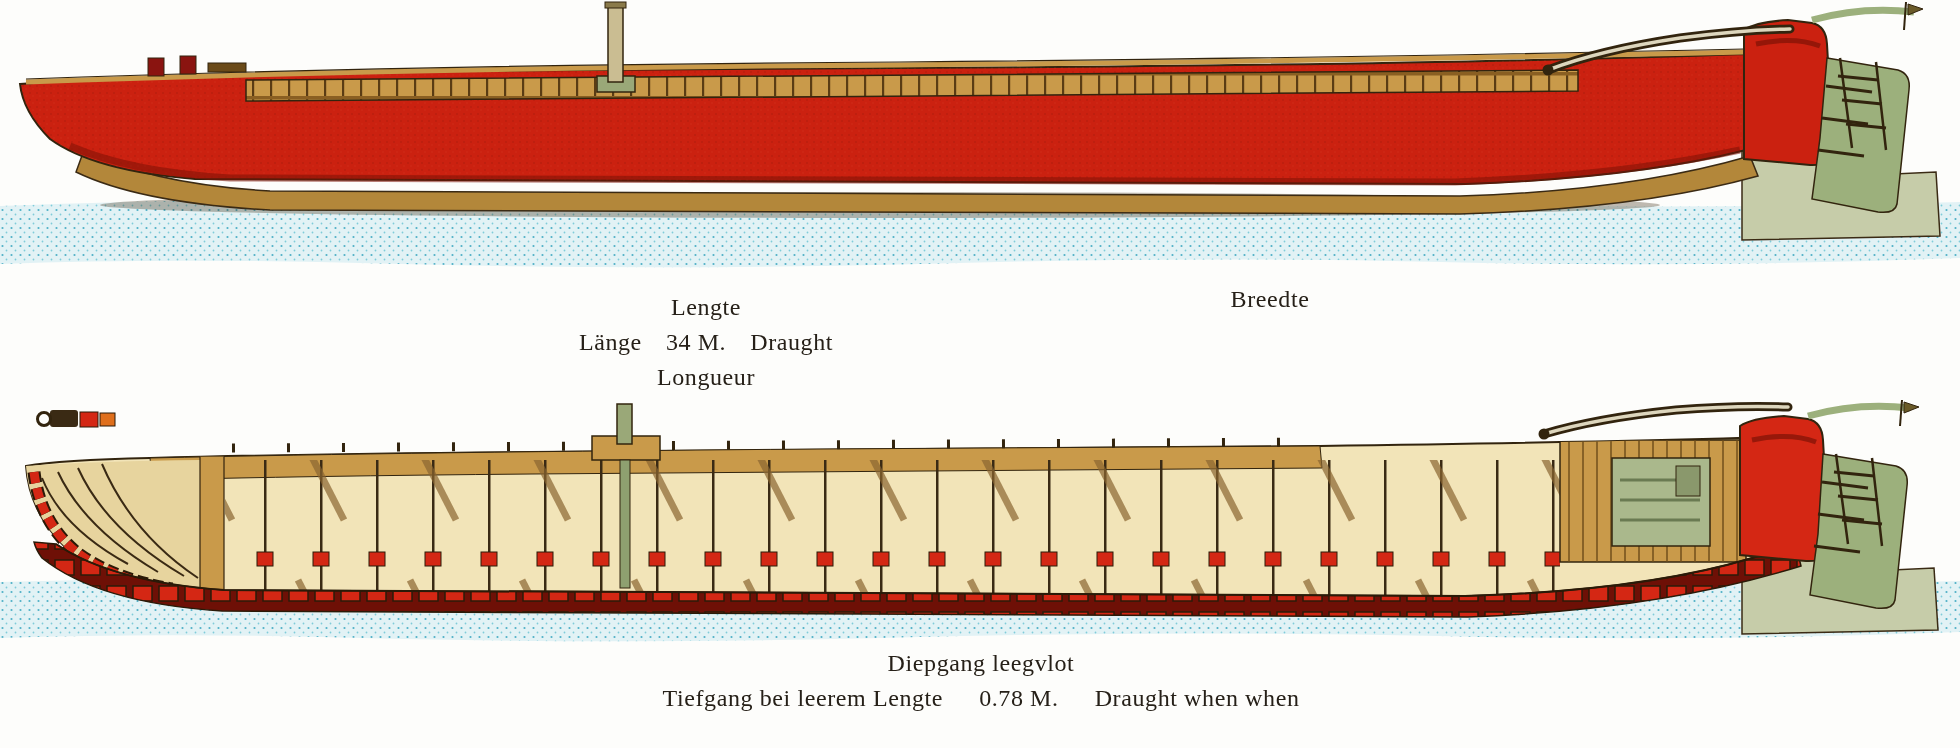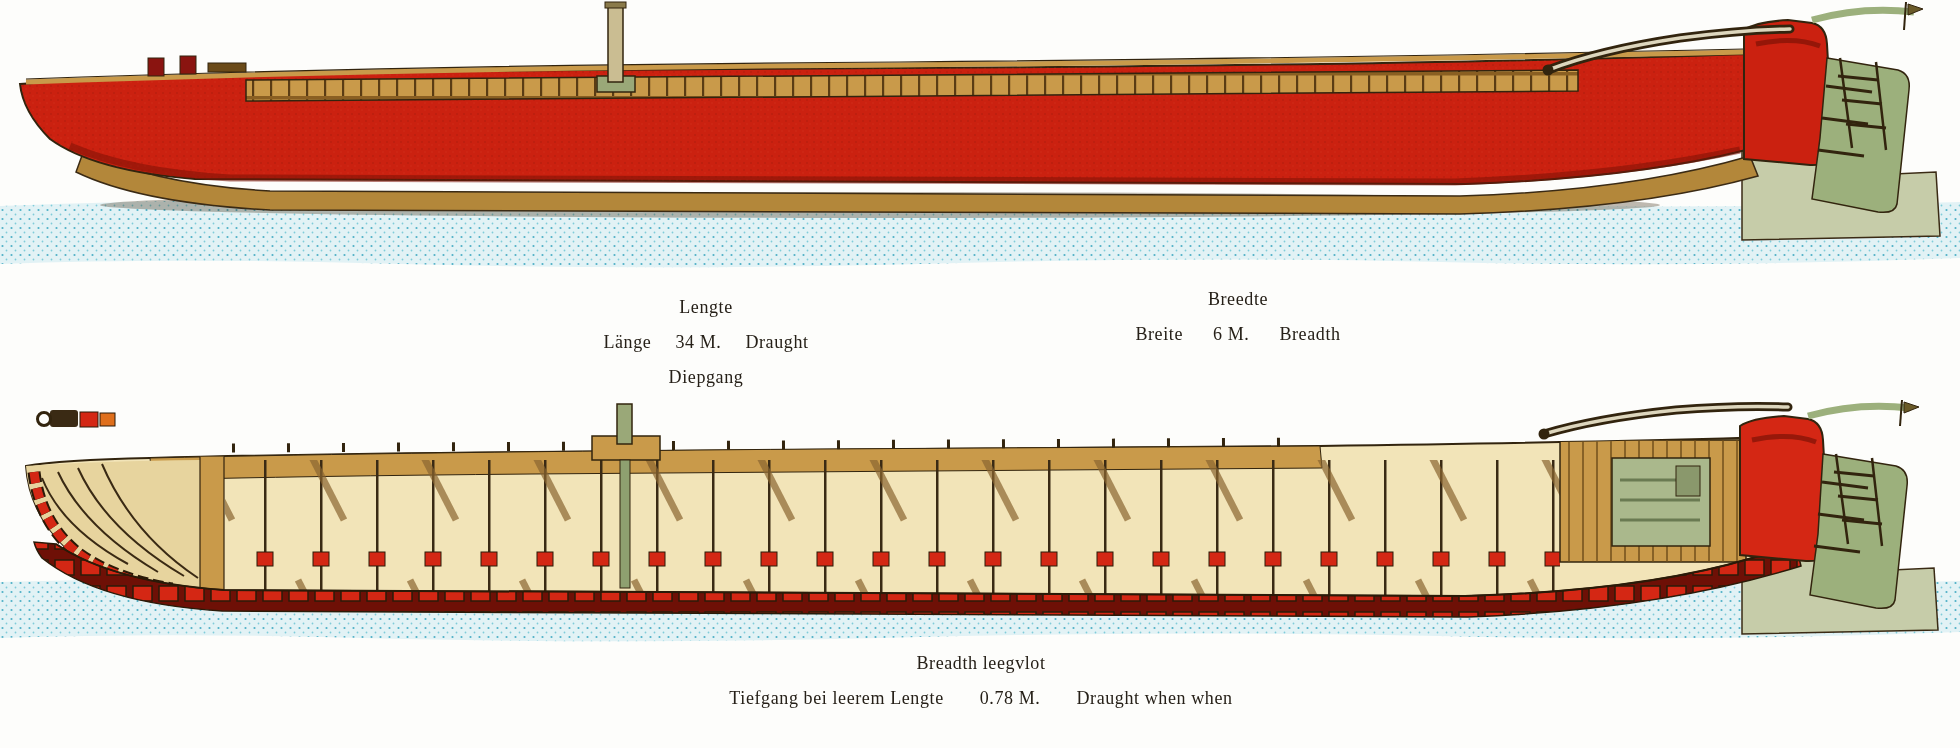--- a/index.html
+++ b/index.html
@@ -3,21 +3,21 @@
 <meta charset="utf-8">
 <style>
   html,body{margin:0;padding:0;background:#ffffff;}
   .canvas{
     position:relative;width:1960px;height:748px;overflow:hidden;
     background:#fdfdfb;
     font-family:"Liberation Serif","DejaVu Serif",serif;
     color:#262018;
   }
   .fig{position:absolute;left:0;display:block;}
-  .label-group{position:absolute;text-align:center;font-size:18px;letter-spacing:0.6px;}
+  .label-group{position:absolute;text-align:center;font-size:24px;letter-spacing:0.6px;}
   .label-line{height:22px;line-height:22px;margin-bottom:13px;white-space:nowrap;}
   .gap{display:inline-block;}
   .g24{width:24px;}
   .g30{width:30px;}
   .g36{width:36px;}
 </style>
 </head>
 <body>
 
 <div class="canvas">
@@ -201,30 +201,27 @@
       <path d="M 1544 34 Q 1598 18 1676 10 Q 1736 5 1788 7" fill="none" stroke="#ddd6bd" stroke-width="3.5" stroke-linecap="round"></path>
       <circle cx="1544" cy="34" r="5.5" fill="#32240e"></circle>
     </g>
   </svg>
 
   <div class="label-group" style="left:496px;top:296px;width:420px">
     <div class="label-line">Lengte</div>
     <div class="label-line">
       <span>Länge</span><span class="gap g24"></span><span>34 M.</span><span class="gap g24"></span><span>Draught</span>
     </div>
-    <div class="label-line">Diepgang</div>
+    <div class="label-line">Longueur</div>
   </div>
 
-  <div class="label-group" style="left:1028px;top:288px;width:420px">
+  <div class="label-group" style="left:1060px;top:288px;width:420px">
     <div class="label-line">Breedte</div>
-    <div class="label-line">
-      <span>Breite</span><span class="gap g30"></span><span>6 M.</span><span class="gap g30"></span><span>Breadth</span>
-    </div>
   </div>
 
   <div class="label-group" style="left:661px;top:652px;width:640px">
-    <div class="label-line">Breadth leegvlot</div>
+    <div class="label-line">Diepgang leegvlot</div>
     <div class="label-line">
       <span>Tiefgang bei leerem Lengte</span><span class="gap g36"></span><span>0.78 M.</span><span class="gap g36"></span><span>Draught when when</span>
     </div>
   </div>
 
 </div>
 
 </body></html>

